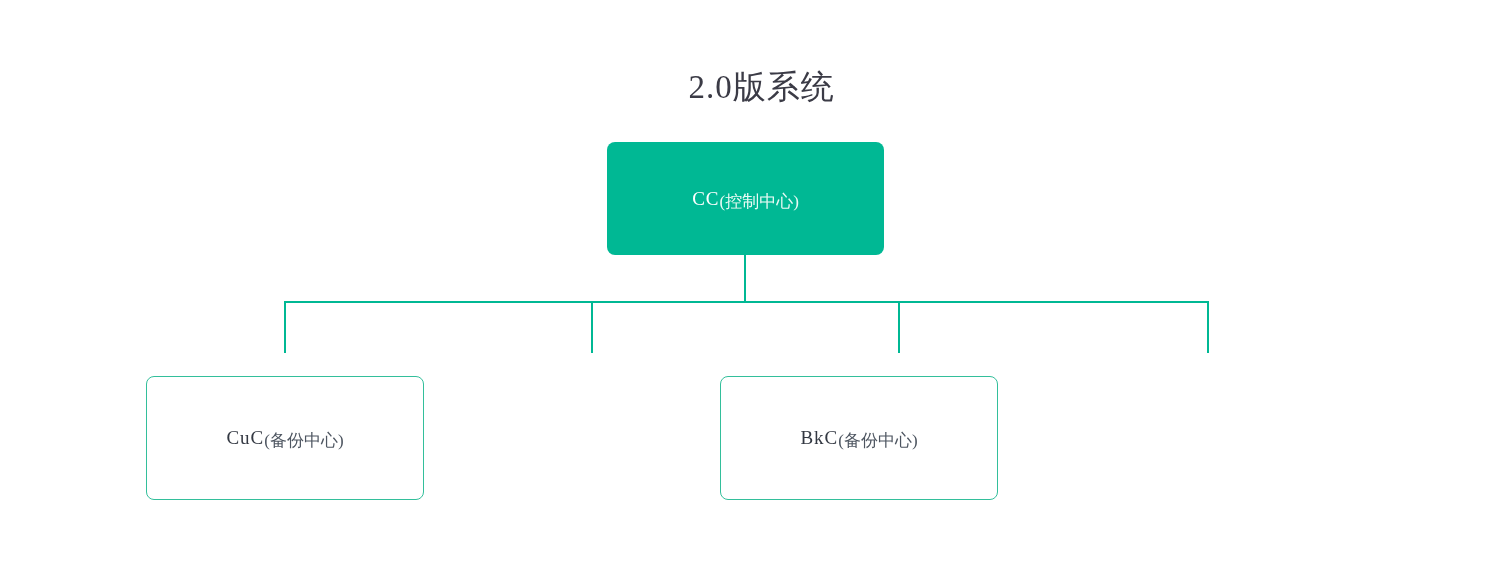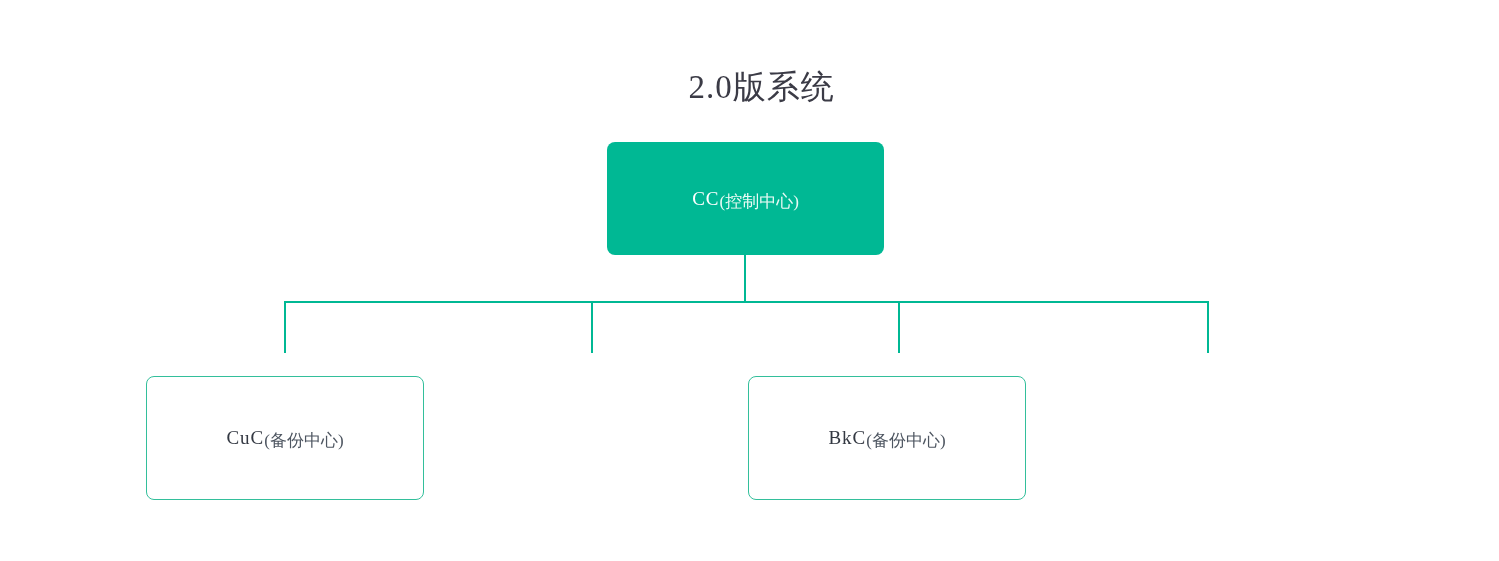--- a/index.html
+++ b/index.html
@@ -76,21 +76,21 @@
     width: 278px;
     height: 124px;
     background: #ffffff;
     border: 1.4px solid #33bf9b;
   }
   .node-child .node-title { color: #333842; }
   .node-child .node-subtitle { color: #4d5560; }
 
   #node-cuc  { left: 146px; }
   #node-recc { left: 452px; }
-  #node-bkc  { left: 748px; }
+  #node-bkc  { left: 720px; }
   #node-pcc  { left: 1068px; }
 
   
   .conn {
     position: absolute;
     background: #00b894;
   }
   .conn-v { width: 1.6px; }
   .conn-h { height: 1.6px; }
 

